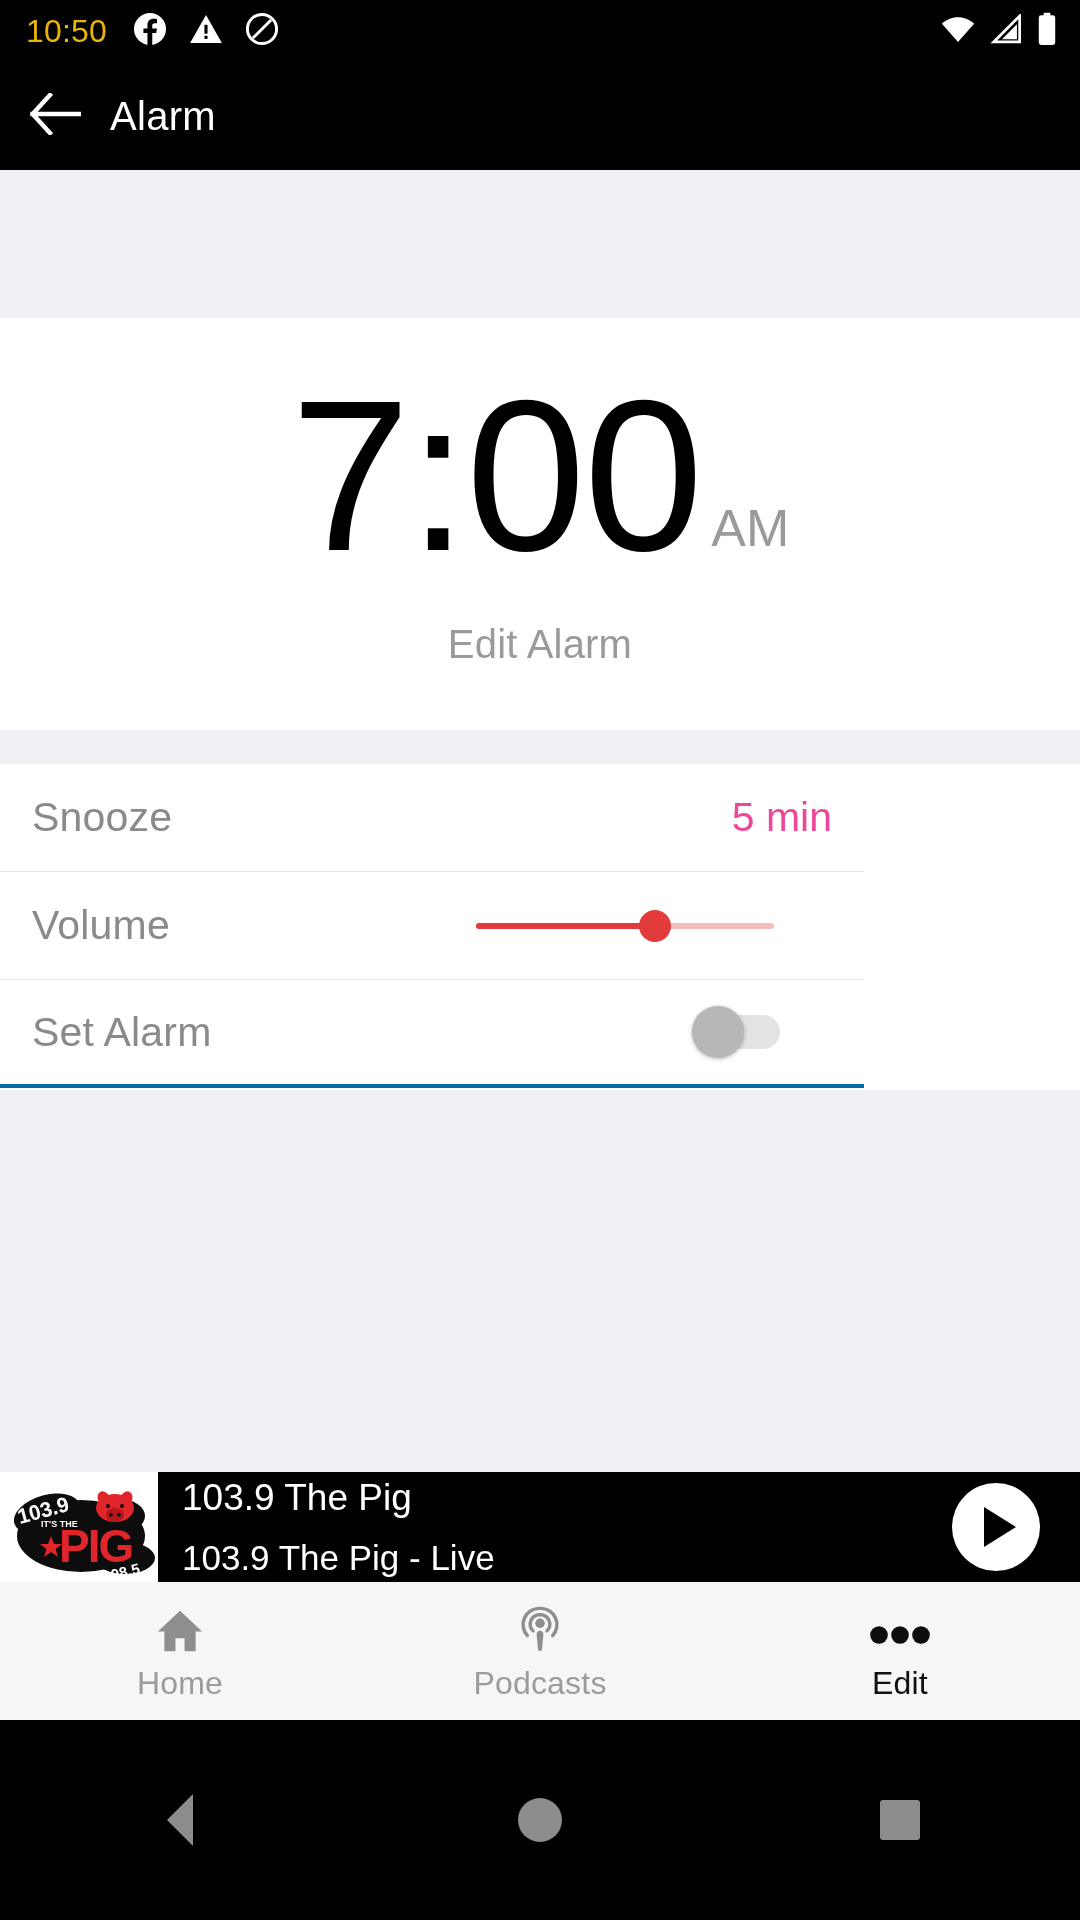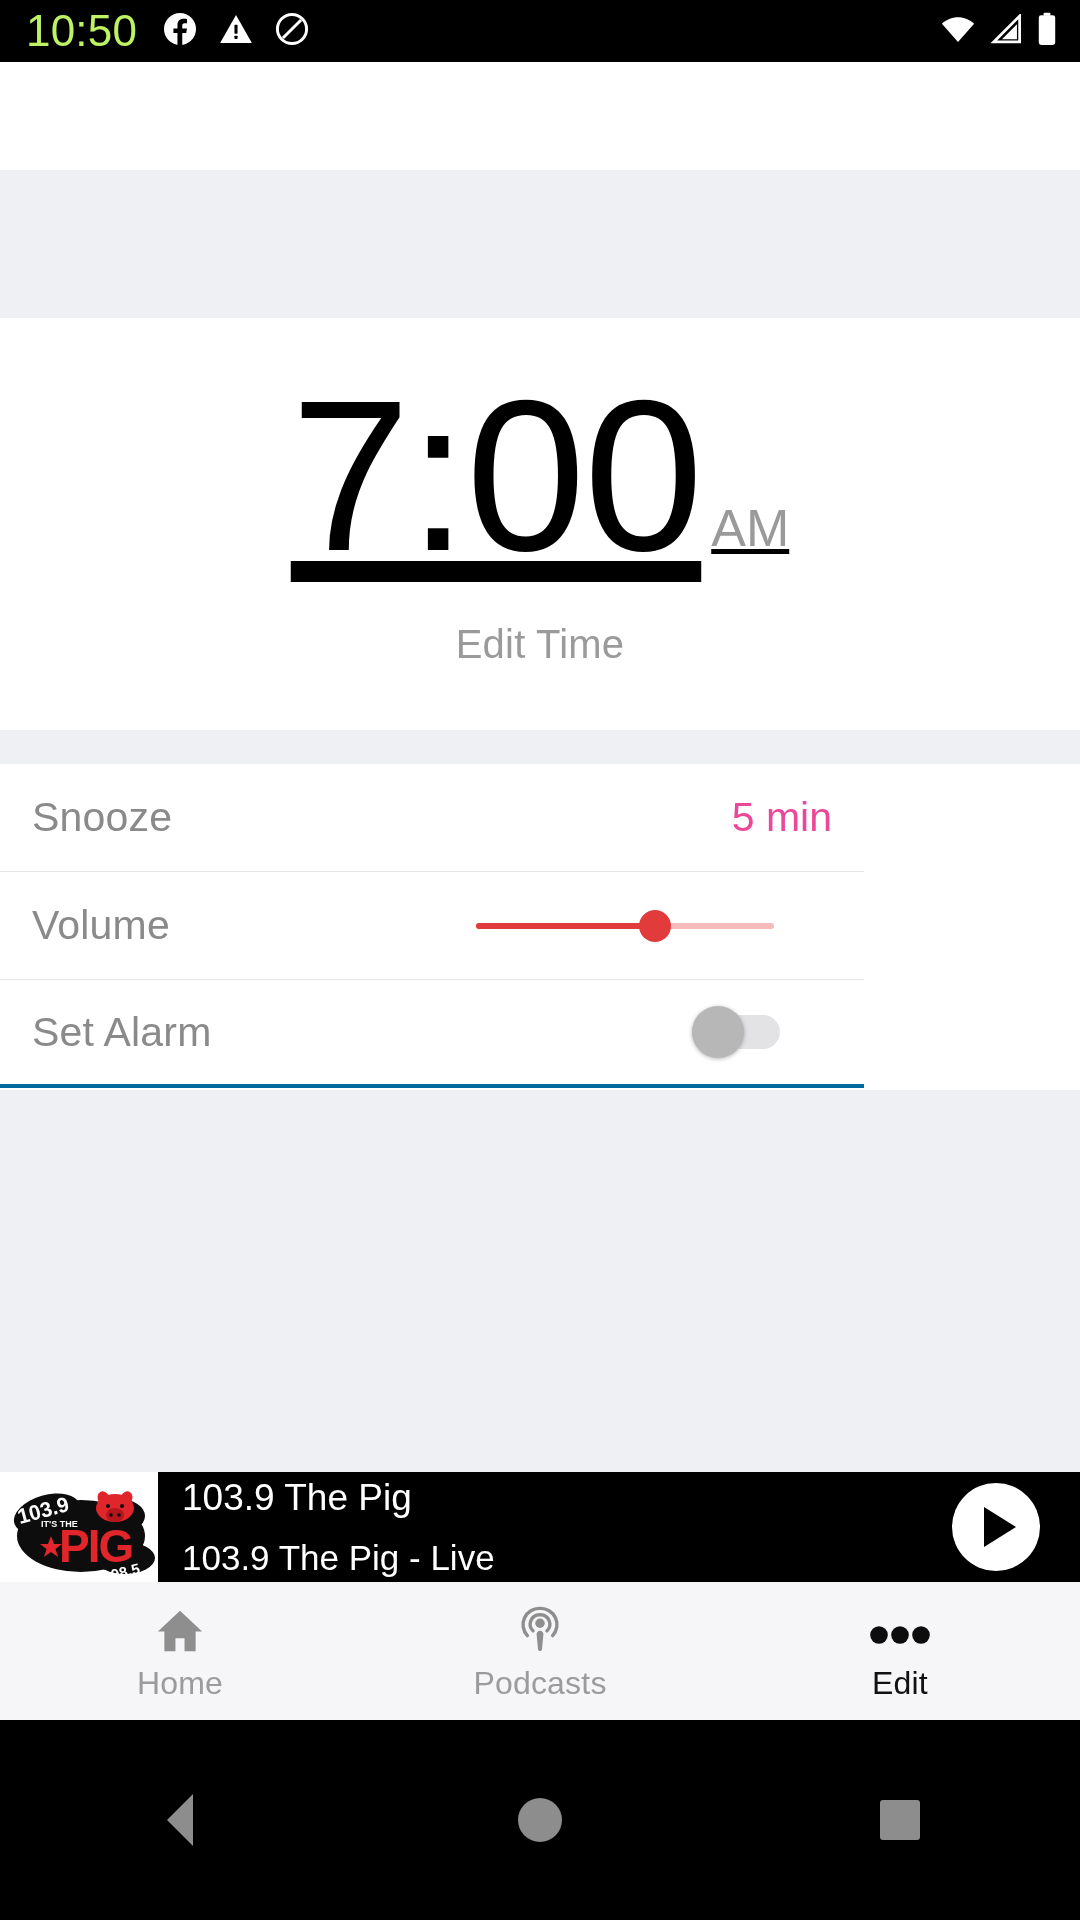--- a/index.html
+++ b/index.html
@@ -10,21 +10,21 @@
     overflow:hidden;
   }
   #app { position:relative; width:1080px; height:1920px; background:#ffffff; }
 
   
   .statusbar{
     position:absolute; left:0; top:0; width:1080px; height:62px;
     background:#000000; display:flex; align-items:center;
     padding:0 22px 0 26px;
   }
-  .sb-clock{ color:#bef264; font-size:44px; letter-spacing:.2px; line-height:1; }
+  .sb-clock{ color:#eab308; font-size:32px; letter-spacing:.2px; line-height:1; }
   .sb-left-icons{ display:flex; align-items:center; gap:22px; margin-left:26px; }
   .sb-spacer{ flex:1; }
   .sb-right-icons{ display:flex; align-items:center; gap:13px; }
 
   
   .appbar{
     position:absolute; left:0; top:62px; width:1080px; height:108px;
     background:#000000; display:flex; align-items:center;
   }
   .back-btn{ width:110px; display:flex; align-items:center; justify-content:center; }
@@ -32,21 +32,21 @@
 
   
   .gray-band{ position:absolute; left:0; width:1080px; background:#eff0f4; }
 
   
   .clock-wrap{
     position:absolute; left:0; top:318px; width:1080px; height:412px;
     background:#ffffff; display:flex; flex-direction:column;
     align-items:center; justify-content:center;
   }
-  .clock-row{ display:flex; align-items:baseline; justify-content:flex-start;text-decoration:underline; }
+  .clock-row{ display:flex; align-items:baseline; justify-content:flex-start; }
   .clock-time{
     font-size:215px; line-height:.88; font-weight:400; color:#000000;
     letter-spacing:-2px; font-family:"Liberation Sans", sans-serif;
   }
   .clock-ampm{
     font-size:52px; color:#9a9a9a; margin-left:10px; font-weight:400;
     position:relative; top:-4px;
   }
   .edit-time{
     margin-top:52px; font-size:40px; color:#9a9a9a; letter-spacing:.2px;
@@ -183,29 +183,39 @@
       </span>
       <span>
         <svg width="22" height="34" viewBox="0 0 14 24">
           <rect x="4.6" y="0.5" width="4.8" height="2.2" rx="0.6" fill="#fff"></rect>
           <rect x="1.2" y="2.3" width="11.6" height="21" rx="1.7" fill="#fff"></rect>
         </svg>
       </span>
     </div>
   </div>
 
+  <div class="appbar">
+    <div class="back-btn">
+      <span>
+        <svg width="52" height="42" viewBox="0 0 26 21">
+          <path d="M10.5 1 1.8 10.5l8.7 9.5M1.8 10.5H25" fill="none" stroke="#fff" stroke-width="2.2" stroke-linecap="square"></path>
+        </svg>
+      </span>
+    </div>
+    <div class="appbar-title">Alarm</div>
+  </div>
 
   <div class="gray-band" style="top:170px; height:148px;"></div>
 
   <div class="clock-wrap">
     <div class="clock-row">
       <span class="clock-time">7:00</span>
       <span class="clock-ampm">AM</span>
     </div>
-    <div class="edit-time">Edit Time</div>
+    <div class="edit-time">Edit Alarm</div>
   </div>
 
   <div class="gray-band" style="top:730px; height:34px;"></div>
 
   <div class="settings">
 
     <div class="row">
       <div class="row-label">Snooze</div>
       <div class="row-right">
         <span class="row-value">5 min</span>

